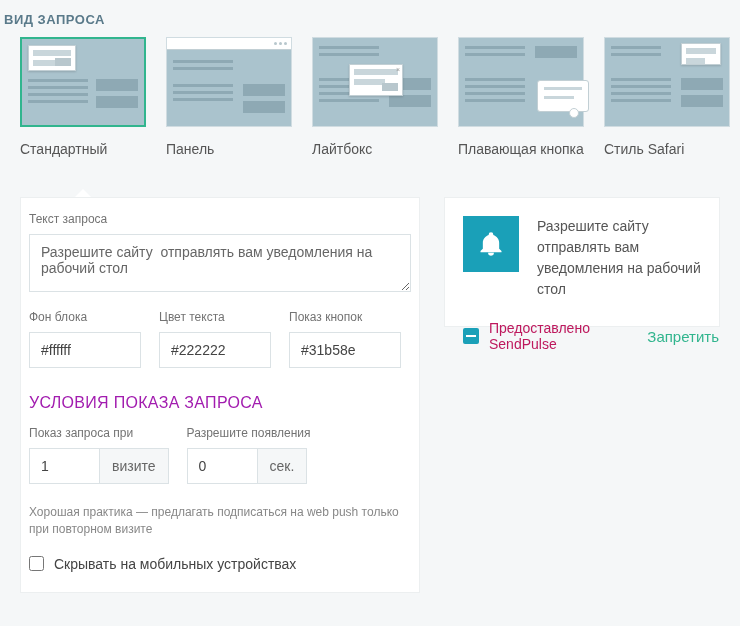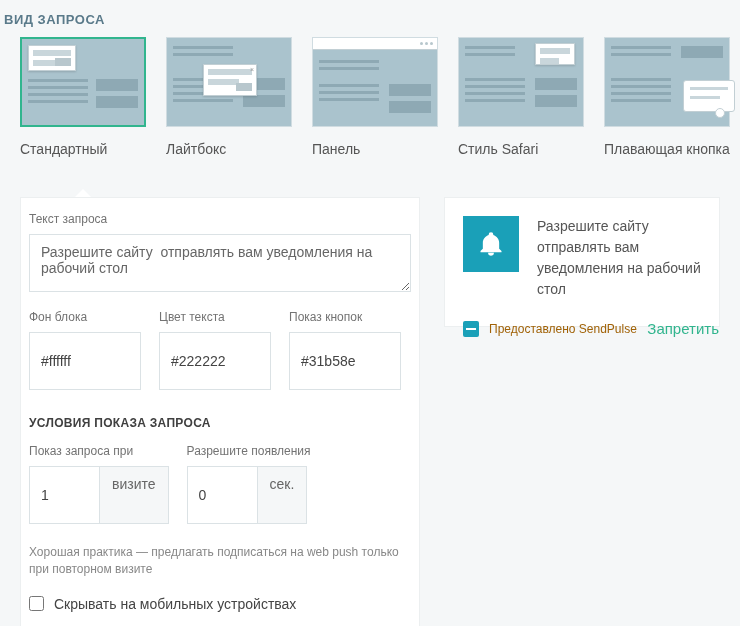--- a/index.html
+++ b/index.html
@@ -22,38 +22,38 @@
 .topbar .dot{position:absolute;top:4px;width:3px;height:3px;border-radius:50%;background:#b8c7cd}
 .float{position:absolute;right:-6px;bottom:14px;width:52px;height:32px;background:#fff;border:1px solid #c2cfd4;border-radius:3px}
 .float::after{content:"";position:absolute;left:50%;bottom:-7px;margin-left:6px;width:8px;height:8px;background:#fff;border-radius:50%;border:1px solid #c2cfd4}
 .float .fl{height:3px;background:#c9d6db;margin:6px 6px 0}
 
 .main{display:flex;gap:24px;padding:0 20px}
 .left{flex:0 0 400px;background:#fff;padding:14px 8px 20px;border:1px solid #eceff0;border-top:1px solid #eceff0}
 .row{display:flex;gap:18px;margin-top:14px}
 .lbl{color:#737373;font-size:12px;margin-bottom:8px;display:block}
 .ta{width:100%;height:58px;padding:9px 11px;border:1px solid #dbe2e5;font-size:14px;color:#666;resize:both}
-.inp{width:112px;padding:20px 11px;border:1px solid #dbe2e5;font-size:14px;color:#444}
-.sect{color:#404040;font-size:12px;font-weight:700;letter-spacing:.3px;margin-top:26px}
+.inp{width:112px;padding:9px 11px;border:1px solid #dbe2e5;font-size:14px;color:#444}
+.sect{color:#a21caf;font-size:16px;font-weight:400;letter-spacing:.3px;margin-top:26px}
 .combo{display:flex;margin-top:8px}
 .combo .inp{width:70px;border-right:none}
 .combo .suffix{padding:9px 12px;border:1px solid #dbe2e5;background:#f5f7f8;color:#666;font-size:14px}
 .note{margin-top:20px;color:#888;font-size:12px;line-height:1.4}
 .chk{display:flex;align-items:center;margin-top:18px;gap:10px;color:#444;font-size:14px}
 .chk input{width:15px;height:15px}
 
 .preview{flex:1;background:#fff;border:1px solid #eceff0;padding:18px 0 18px 18px;height:130px}
 .prev-row{display:flex;gap:18px;align-items:flex-start}
 .bell{width:56px;height:56px;background:#1aa0b8;display:flex;align-items:center;justify-content:center;flex:0 0 56px}
 .bell svg{width:28px;height:28px;fill:#fff}
 .prev-text{color:#555;font-size:14px;line-height:1.5}
 .prev-bottom{display:flex;align-items:center;margin-top:20px;gap:10px}
 .sp-icon{width:16px;height:16px;background:#1aa0b8;border-radius:2px;position:relative;flex:0 0 16px}
 .sp-icon::before{content:"";position:absolute;left:3px;top:7px;right:3px;height:2px;background:#fff}
-.provided{color:#a16207;font-size:12px;flex:1}
+.provided{color:#be185d;font-size:14px;flex:1}
 .deny{color:#31b58e;font-size:15px;cursor:pointer}
 </style>
 </head>
 <body>
 
 <div class="header">ВИД ЗАПРОСА</div>
 
 <div class="types">
 
   <div class="type" style="position:relative">
@@ -73,20 +73,44 @@
           <div class="mk" style="position:static;height:12px;margin-bottom:5px"></div>
           <div class="mk" style="position:static;height:12px"></div>
         </div>
     </div>
     <div class="type-label">Стандартный</div>
     <div class="arrow"></div>
   </div>
 
   <div class="type">
     <div class="type-box">
+      <div class="topbar">
+          <span class="dot" style="right:14px"></span>
+          <span class="dot" style="right:9px"></span>
+          <span class="dot" style="right:4px"></span>
+        </div>
+      <div class="lines" style="left:6px;top:22px;width:60px">
+          <div class="ln"></div>
+          <div class="ln"></div>
+        </div>
+      <div class="lines" style="left:6px;top:46px;width:60px">
+          <div class="ln"></div>
+          <div class="ln"></div>
+          <div class="ln"></div>
+        </div>
+      <div class="lines" style="right:6px;top:46px;width:42px">
+          <div class="mk" style="position:static;height:12px;margin-bottom:5px"></div>
+          <div class="mk" style="position:static;height:12px"></div>
+        </div>
+    </div>
+    <div class="type-label">Панель</div>
+  </div>
+
+  <div class="type">
+    <div class="type-box">
       <div class="lines" style="left:6px;top:8px;width:60px">
           <div class="ln"></div>
           <div class="ln"></div>
         </div>
       <div class="lines" style="left:6px;top:40px;width:60px">
           <div class="ln"></div>
           <div class="ln"></div>
           <div class="ln"></div>
           <div class="ln"></div>
         </div>
@@ -98,41 +122,40 @@
         <div class="dbar"></div>
           <div class="dbar" style="width:60%"></div>
           <div class="dbtn"></div>
         <div style="position:absolute;right:2px;top:1px;font-size:7px;color:#999">×</div>
       </div>
     </div>
     <div class="type-label">Лайтбокс</div>
   </div>
 
   <div class="type">
-    <div class="type-box">
-      <div class="topbar">
-          <span class="dot" style="right:14px"></span>
-          <span class="dot" style="right:9px"></span>
-          <span class="dot" style="right:4px"></span>
-        </div>
-      <div class="lines" style="left:6px;top:22px;width:60px">
-          <div class="ln"></div>
-          <div class="ln"></div>
-        </div>
-      <div class="lines" style="left:6px;top:46px;width:60px">
-          <div class="ln"></div>
-          <div class="ln"></div>
-          <div class="ln"></div>
-        </div>
-      <div class="lines" style="right:6px;top:46px;width:42px">
-          <div class="mk" style="position:static;height:12px;margin-bottom:5px"></div>
-          <div class="mk" style="position:static;height:12px"></div>
-        </div>
-    </div>
-    <div class="type-label">Панель</div>
+    <div class="type-box" style="overflow:visible">
+      <div class="lines" style="left:6px;top:8px;width:60px">
+          <div class="ln"></div>
+          <div class="ln"></div>
+        </div>
+      <div class="lines" style="left:6px;top:40px;width:60px">
+          <div class="ln"></div>
+          <div class="ln"></div>
+          <div class="ln"></div>
+          <div class="ln"></div>
+        </div>
+      <div class="lines" style="right:6px;top:8px;width:42px">
+          <div class="mk" style="position:static;height:12px"></div>
+        </div>
+      <div class="float">
+          <div class="fl"></div>
+          <div class="fl" style="width:60%"></div>
+        </div>
+    </div>
+    <div class="type-label">Плавающая кнопка</div>
   </div>
 
   <div class="type">
     <div class="type-box">
       <div class="dialog" style="right:8px;top:5px;width:40px;height:22px">
           <div class="dbar"></div>
           <div class="dbar" style="width:50%"></div>
         </div>
       <div class="lines" style="left:6px;top:8px;width:50px">
           <div class="ln"></div>
@@ -143,43 +166,20 @@
           <div class="ln"></div>
           <div class="ln"></div>
           <div class="ln"></div>
         </div>
       <div class="lines" style="right:6px;top:40px;width:42px">
           <div class="mk" style="position:static;height:12px;margin-bottom:5px"></div>
           <div class="mk" style="position:static;height:12px"></div>
         </div>
     </div>
     <div class="type-label">Стиль Safari</div>
-  </div>
-
-  <div class="type">
-    <div class="type-box" style="overflow:visible">
-      <div class="lines" style="left:6px;top:8px;width:60px">
-          <div class="ln"></div>
-          <div class="ln"></div>
-        </div>
-      <div class="lines" style="left:6px;top:40px;width:60px">
-          <div class="ln"></div>
-          <div class="ln"></div>
-          <div class="ln"></div>
-          <div class="ln"></div>
-        </div>
-      <div class="lines" style="right:6px;top:8px;width:42px">
-          <div class="mk" style="position:static;height:12px"></div>
-        </div>
-      <div class="float">
-          <div class="fl"></div>
-          <div class="fl" style="width:60%"></div>
-        </div>
-    </div>
-    <div class="type-label">Плавающая кнопка</div>
   </div>
 </div>
 
 <div class="main">
   <div class="left">
     <label class="lbl">Текст запроса</label>
     <textarea class="ta" style="">Разрешите сайту  отправлять вам уведомления на рабочий стол</textarea>
 
     <div class="row">
       <div>

